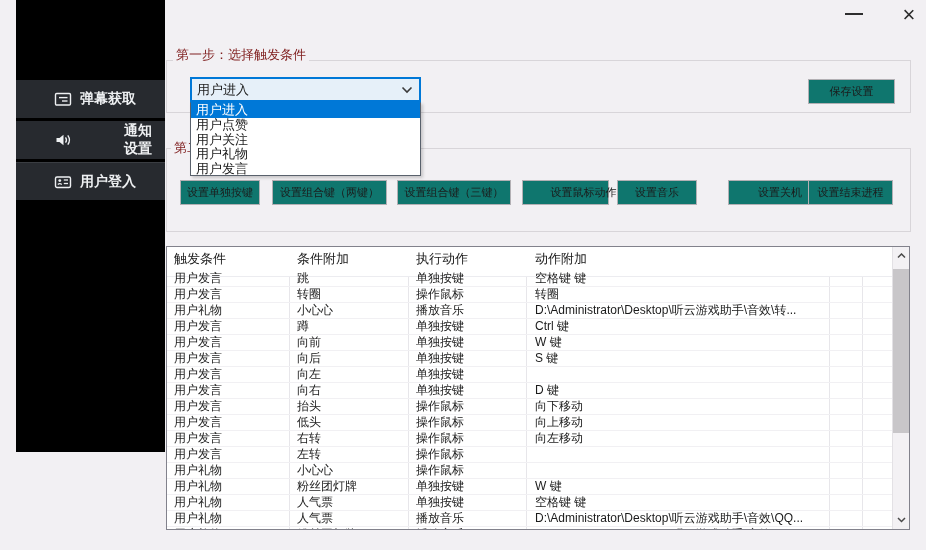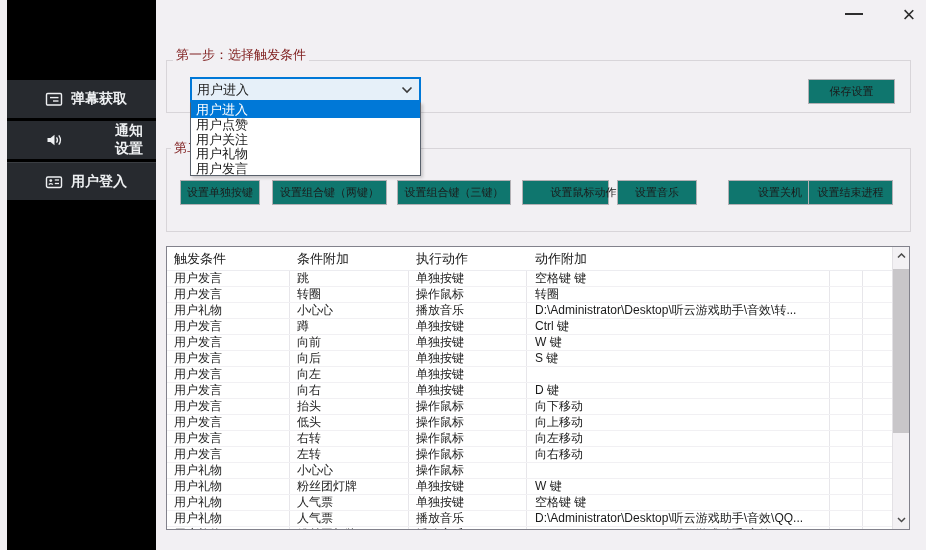--- a/index.html
+++ b/index.html
@@ -7,21 +7,21 @@
   body {
     font-family: "Liberation Sans", sans-serif;
     background: #f2f0f3;
     position: relative;
     color: #1b1b1b;
   }
   
   .btn-min { position:absolute; left:845px; top:13px; width:18px; height:2px; background:#2e2e2e; cursor:pointer; }
   .btn-close { position:absolute; left:896px; top:1px; width:26px; height:28px; font-size:22px; font-weight:300; color:#2b2b2b; display:flex; align-items:center; justify-content:center; cursor:pointer; }
   
-  .sidebar { position:absolute; left:7px; top:0; width:149px; height:550px; background:#000; }
+  .sidebar { position:absolute; left:16px; top:0; width:149px; height:452px; background:#000; }
   .side-item { position:absolute; left:0; width:149px; height:38px; background:#272a2f; color:#eef0f2; display:flex; align-items:center; font-size:14px; font-weight:600; cursor:pointer; }
   .side-item .ic { width:18px; height:18px; margin-left:38px; margin-right:8px; flex:0 0 auto; }
   .si-1 { top:80px; } .si-2 { top:121px;gap:44px; } .si-3 { top:162px; border-top:1px solid #3a3d42; }
   
   .group { position:absolute; border:1px solid #d8d5d9; background:transparent; }
   .g1 { left:166px; top:60px; width:745px; height:53px; }
   .g2 { left:166px; top:148px; width:745px; height:84px; }
   .group-label { position:absolute; background:#f2f0f3; padding:0 3px; font-size:13px; line-height:14px; color:#7f1d1d; }
   .gl1 { left:173px; top:48px; }
   .gl2 { left:171px; top:141px; }
@@ -41,21 +41,21 @@
   .combo { position:absolute; left:190px; top:77px; width:231px; height:25px; background:#e6f0f9; border:2px solid #0078d7; display:flex; align-items:center; font-size:13px; cursor:pointer; z-index:11; }
   .combo .val { padding-left:5px; flex:1; }
   .combo .chev { width:12px; height:8px; margin-right:6px; flex:0 0 auto; }
   .dlist { position:absolute; left:190px; top:102px; width:231px; height:74px; background:#fff; border:1px solid #59616c; border-top:1px solid #0078d7; z-index:10; box-shadow:2px 2px 3px rgba(0,0,0,0.18); }
   .opt { height:14.8px; line-height:14.8px; font-size:13px; padding-left:5px; cursor:pointer; white-space:nowrap; overflow:hidden; }
   .opt.sel { background:#0078d7; color:#fff; }
   
   .table { position:absolute; left:166px; top:246px; width:744px; height:284px; background:#fff; border:1px solid #82828c; overflow:hidden; }
   .vline { position:absolute; top:0; bottom:0; width:1px; background:#e7e6ea; }
   .v1 { left:122px; } .v2 { left:241px; } .v3 { left:359px; } .v4 { left:662px; } .v5 { left:695px; }
-  .thead { position:absolute; left:0; top:0; right:17px; height:24px; border-bottom:1px solid #ececf0; background:#fff; }
+  .thead { position:absolute; left:0; top:0; right:17px; height:30px; border-bottom:1px solid #ececf0; background:#fff; }
   .hcell { position:absolute; top:0; height:24px; line-height:24px; font-size:13px; color:#1b1b1b; white-space:nowrap; cursor:pointer; }
   .h1 { left:7px; } .h2 { left:130px; } .h3 { left:249px; } .h4 { left:368px; }
   .rows { position:absolute; left:0; top:24px; right:17px; bottom:0; overflow:hidden; }
   .trow { position:relative; height:16px; border-bottom:1px solid #f1f0f3; cursor:default; }
   .trow span { position:absolute; top:0; height:16px; line-height:15px; font-size:12px; white-space:nowrap; overflow:hidden; }
   .c1 { left:7px; width:110px; } .c2 { left:130px; width:106px; } .c3 { left:249px; width:105px; } .c4 { left:368px; width:290px; }
   
   .sbar { position:absolute; right:0; top:0; bottom:0; width:17px; background:#f3f1f4; border-left:1px solid #e3e1e5; }
   .sarrow { position:absolute; left:0; width:17px; height:18px; display:flex; align-items:center; justify-content:center; cursor:pointer; }
   .sa-up { top:0; } .sa-down { bottom:0; }
@@ -204,21 +204,20 @@
     <div class="trow">
       <span class="c1">用户发言</span>
         <span class="c2">右转</span>
         <span class="c3">操作鼠标</span>
         <span class="c4">向左移动</span>
     </div>
     <div class="trow">
       <span class="c1">用户发言</span>
         <span class="c2">左转</span>
         <span class="c3">操作鼠标</span>
-        <span class="c4">向右移动</span>
     </div>
     <div class="trow">
       <span class="c1">用户礼物</span>
         <span class="c2">小心心</span>
         <span class="c3">操作鼠标</span>
     </div>
     <div class="trow">
       <span class="c1">用户礼物</span>
         <span class="c2">粉丝团灯牌</span>
         <span class="c3">单独按键</span>

